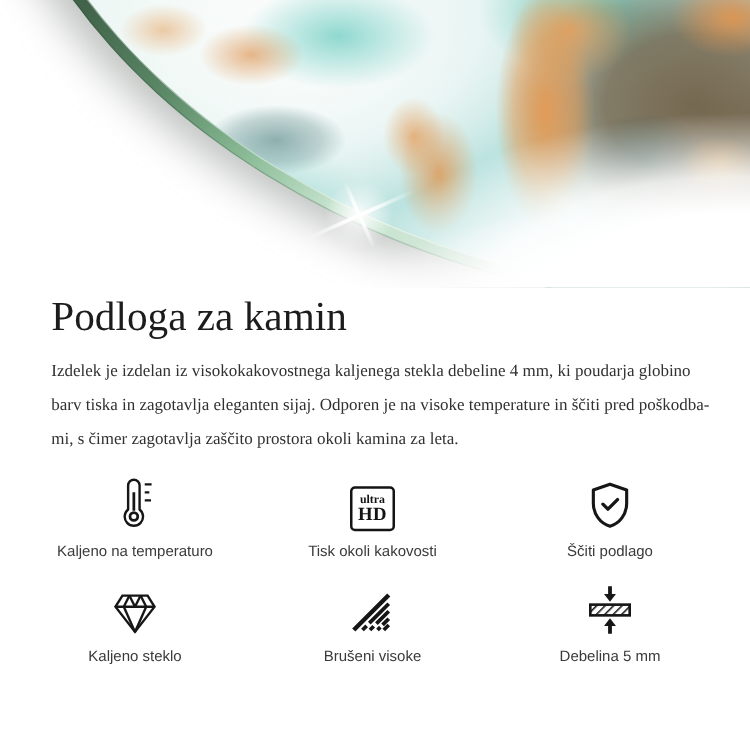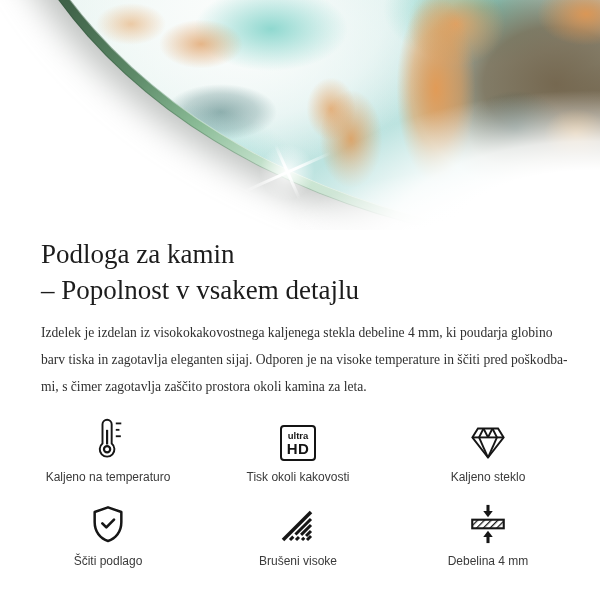--- a/index.html
+++ b/index.html
@@ -80,33 +80,33 @@
   .sparkle .beam-v {
     position:absolute; left:-1.5px; top:-30px; width:3px; height:60px;
     background:linear-gradient(180deg, transparent, rgba(255,255,255,0.95) 40%, #fff 50%, rgba(255,255,255,0.95) 60%, transparent);
     transform:rotate(-24deg);
   }
 
   
   .content { padding:6px 30px 0 41px; }
   h1 {
     font-family:"Liberation Serif", "DejaVu Serif", serif;
-    font-weight:400; font-size:27px; line-height:36px; color:#1c1c1c;
+    font-weight:400; font-size:33px; line-height:36px; color:#1c1c1c;
   }
   h1 span { display:block; }
   .desc { margin-top:11px; font-size:13.6px; line-height:27px; color:#303030;font-family:Liberation Serif, serif; }
   .desc span { display:block; white-space:nowrap; }
 
   
   .features {
     margin:15px 0 0 13px; width:570px;
     display:grid; grid-template-columns:repeat(3,1fr); row-gap:15px;
   }
   .feature { display:flex; flex-direction:column; align-items:center; }
-  .icon-box { height:46px; display:flex; align-items:flex-end; justify-content:center; }
+  .icon-box { height:46px; display:flex; align-items:flex-end; justify-content:center;font-family:Liberation Serif, serif; }
   .feature .label { margin-top:9px; font-size:12px; color:#3a3a3a; line-height:14px; }
   .icon-stroke { stroke:#161616; fill:none; }
 
   .uhd-box {
     width:36px; height:36px; border:2.5px solid #141414; border-radius:4px;
     display:flex; flex-direction:column; align-items:center; justify-content:center;
     color:#141414; font-weight:bold;
   }
   .uhd-top { font-size:9.5px; line-height:10px; }
   .uhd-bottom { font-size:15px; line-height:15px; letter-spacing:0.3px; }
@@ -124,21 +124,20 @@
   <div class="sparkle">
     <div class="glow"></div>
     <div class="beam-h"></div>
     <div class="beam-v"></div>
   </div>
 </div>
 
 <div class="content">
   <h1>
     <span>Podloga za kamin</span>
-    <span>– Popolnost v vsakem detajlu</span>
   </h1>
   <div class="desc">
     <span>Izdelek je izdelan iz visokokakovostnega kaljenega stekla debeline 4 mm, ki poudarja globino</span>
     <span>barv tiska in zagotavlja eleganten sijaj. Odporen je na visoke temperature in ščiti pred poškodba-</span>
     <span>mi, s čimer zagotavlja zaščito prostora okoli kamina za leta.</span>
   </div>
 </div>
 
 <div class="features">
 
@@ -157,48 +156,48 @@
   </div>
 
   <div class="feature">
     <div class="icon-box">
       <div class="uhd-box">
         <div class="uhd-top">ultra</div>
         <div class="uhd-bottom">HD</div>
       </div>
     </div>
     <div class="label">Tisk okoli kakovosti</div>
+  </div>
+
+  <div class="feature">
+    <div class="icon-box">
+      <svg width="40" height="42" viewBox="0 0 24 24">
+        <path class="icon-stroke" stroke-width="1.5" stroke-linejoin="round" d="M12 2 L20 4.8 V11 C20 16.6 16.6 20.9 12 22.2 C7.4 20.9 4 16.6 4 11 V4.8 Z"></path>
+        <polyline class="icon-stroke" stroke-width="1.6" stroke-linecap="round" stroke-linejoin="round" points="8.6 11.6 11 14 15.6 9.4"></polyline>
+      </svg>
+    </div>
+    <div class="label">Ščiti podlago</div>
   </div>
 
   <div class="feature">
     <div class="icon-box">
       <svg width="38" height="36" viewBox="0 0 34 32">
         <g class="icon-stroke" stroke-width="1.7" stroke-linejoin="miter">
           <path d="M8 3 L26 3 L31 11 L17 29 L3 11 Z"></path>
           <line x1="3" y1="11" x2="31" y2="11"></line>
           <line x1="13" y1="3" x2="9" y2="11"></line>
           <line x1="21" y1="3" x2="25" y2="11"></line>
           <line x1="13" y1="3" x2="17" y2="11"></line>
           <line x1="21" y1="3" x2="17" y2="11"></line>
           <line x1="9" y1="11" x2="17" y2="29"></line>
           <line x1="25" y1="11" x2="17" y2="29"></line>
         </g>
       </svg>
     </div>
     <div class="label">Kaljeno steklo</div>
-  </div>
-
-  <div class="feature">
-    <div class="icon-box">
-      <svg width="40" height="42" viewBox="0 0 24 24">
-        <path class="icon-stroke" stroke-width="1.5" stroke-linejoin="round" d="M12 2 L20 4.8 V11 C20 16.6 16.6 20.9 12 22.2 C7.4 20.9 4 16.6 4 11 V4.8 Z"></path>
-        <polyline class="icon-stroke" stroke-width="1.6" stroke-linecap="round" stroke-linejoin="round" points="8.6 11.6 11 14 15.6 9.4"></polyline>
-      </svg>
-    </div>
-    <div class="label">Ščiti podlago</div>
   </div>
 
   <div class="feature">
     <div class="icon-box">
       <svg width="36" height="36" viewBox="0 0 36 36">
         <g stroke="#161616" fill="none" stroke-linecap="butt">
           <line x1="3" y1="31" x2="31" y2="3" stroke-width="3.6"></line>
           <line x1="31" y1="10" x2="10" y2="31" stroke-width="3" stroke-dasharray="22 3 5"></line>
           <line x1="31" y1="16" x2="16" y2="31" stroke-width="3" stroke-dasharray="14 3 5"></line>
           <line x1="31" y1="22" x2="22" y2="31" stroke-width="3" stroke-dasharray="7 2.5 4"></line>
@@ -218,16 +217,16 @@
             <line x1="0" y1="0" x2="0" y2="5" stroke="#161616" stroke-width="2.6"></line>
           </pattern>
         </defs>
         <rect x="5.5" y="17.5" width="33" height="9" fill="url(#hatch)" stroke="#161616" stroke-width="2.2"></rect>
         <line x1="22" y1="2" x2="22" y2="9" stroke="#161616" stroke-width="3.2"></line>
         <polygon points="17,8.5 27,8.5 22,15" fill="#161616"></polygon>
         <line x1="22" y1="42" x2="22" y2="35" stroke="#161616" stroke-width="3.2"></line>
         <polygon points="17,35.5 27,35.5 22,29" fill="#161616"></polygon>
       </svg>
     </div>
-    <div class="label">Debelina 4 mm</div>
+    <div class="label">Debelina 5 mm</div>
   </div>
 
 </div>
 
 </body></html>

